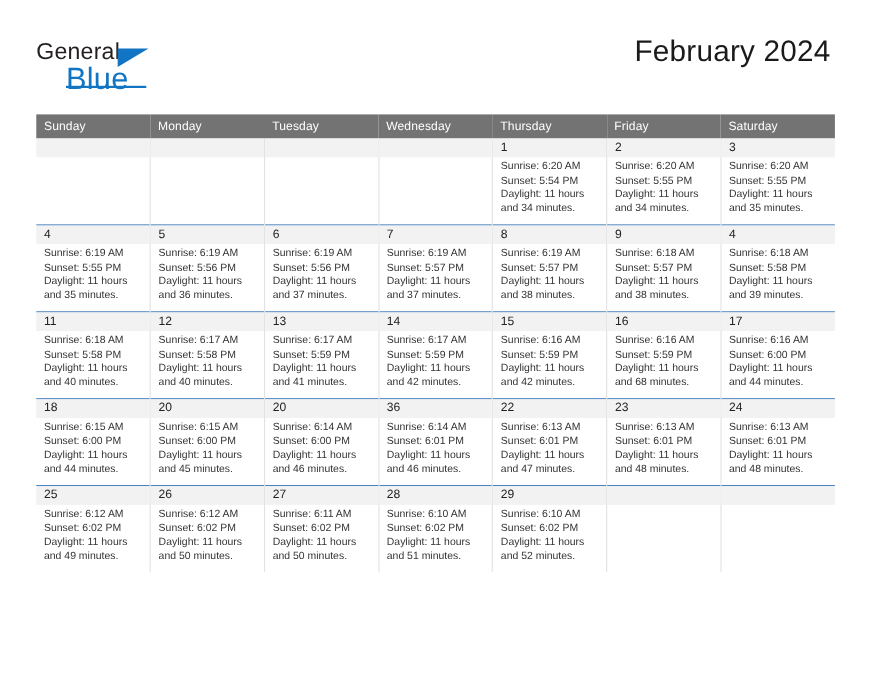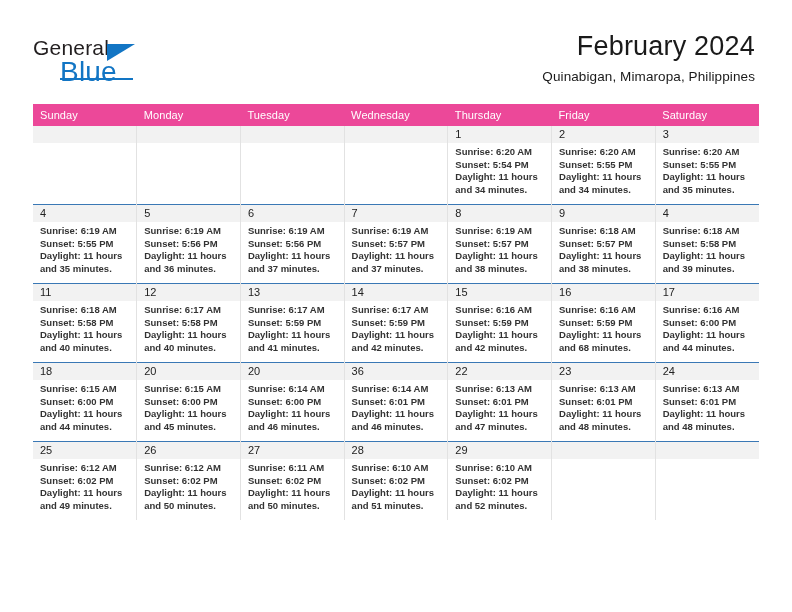--- a/index.html
+++ b/index.html
@@ -96,21 +96,21 @@
   
   .calendar {
     position: absolute;
     left: 33px;
     top: 104px;
     width: 726px;
     border-collapse: collapse;
     table-layout: fixed;
   }
   .calendar th {
-    background: #ec4899;
+    background: #737373;
     color: #ffffff;
     font-size: 11px;
     font-weight: normal;
     text-align: left;
     padding: 5px 0 5px 7px;
     height: 11px;
     letter-spacing: 0.1px;
   }
   .calendar td {
     vertical-align: top;
@@ -140,21 +140,20 @@
     color: #222222;
   }
   .cell.empty .daynum-band {
     background: #f2f2f2;
   }
   .details {
     padding: 3px 6px 0 7px;
     font-size: 9.5px;
     line-height: 12.6px;
     color: #333333;
-    font-weight: bold;
   }
   .details div {
     white-space: nowrap;
   }
 </style>
 </head>
 <body>
 
 <div class="page">
 
@@ -162,21 +161,20 @@
 
     <div class="brand">
       <span class="brand-general">General</span>
       <span class="brand-triangle"></span>
       <span class="brand-blue">Blue</span>
       <span class="brand-underline"></span>
     </div>
 
     <div class="title-block">
       <div class="cal-title">February 2024</div>
-      <div class="cal-subtitle">Quinabigan, Mimaropa, Philippines</div>
     </div>
 
   </div>
 
   <table class="calendar">
     <thead>
       <tr>
         <th>Sunday</th>
         <th>Monday</th>
         <th>Tuesday</th>

